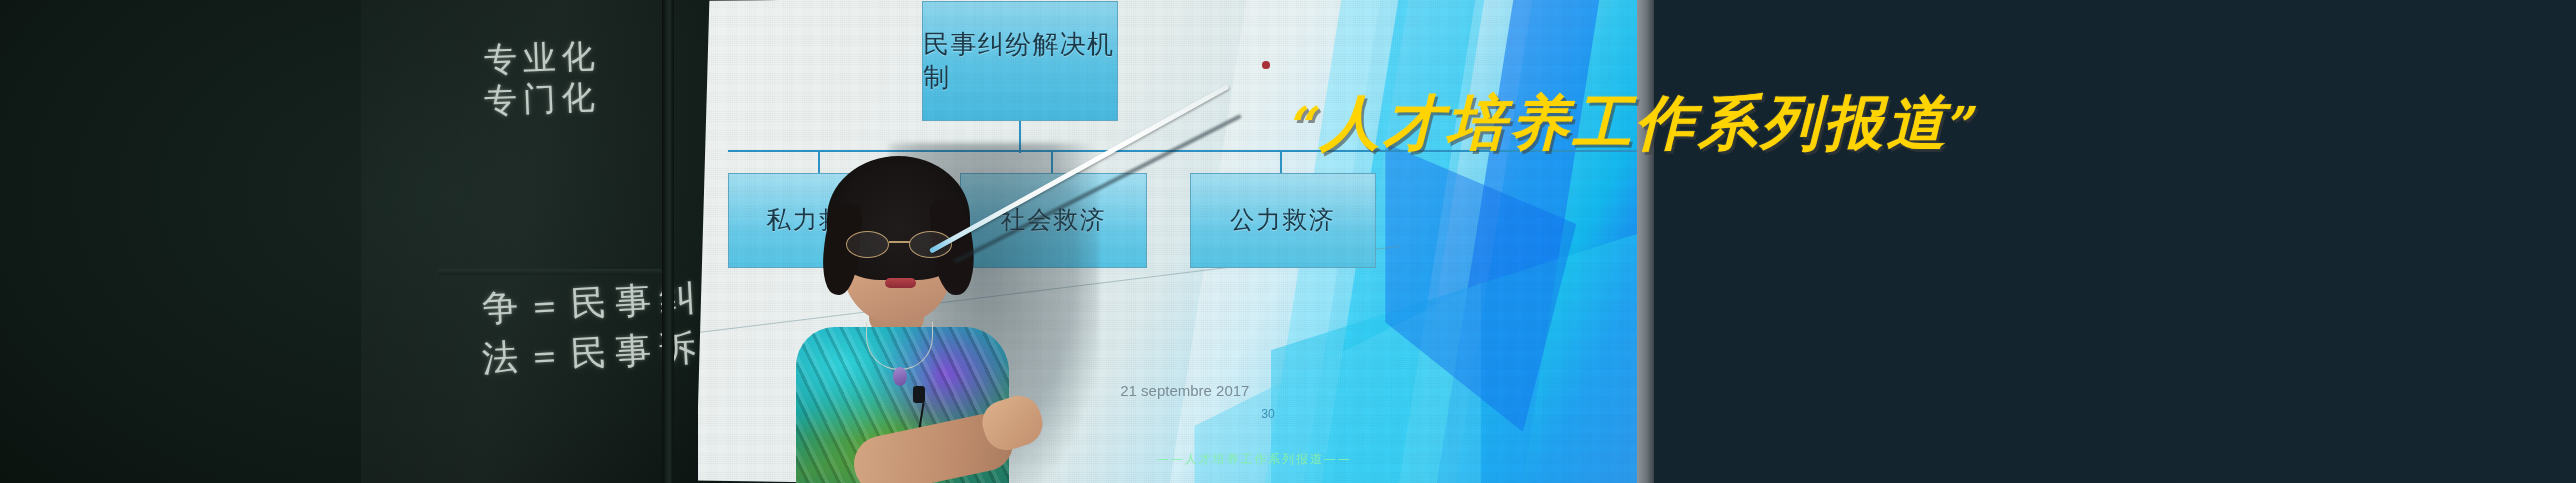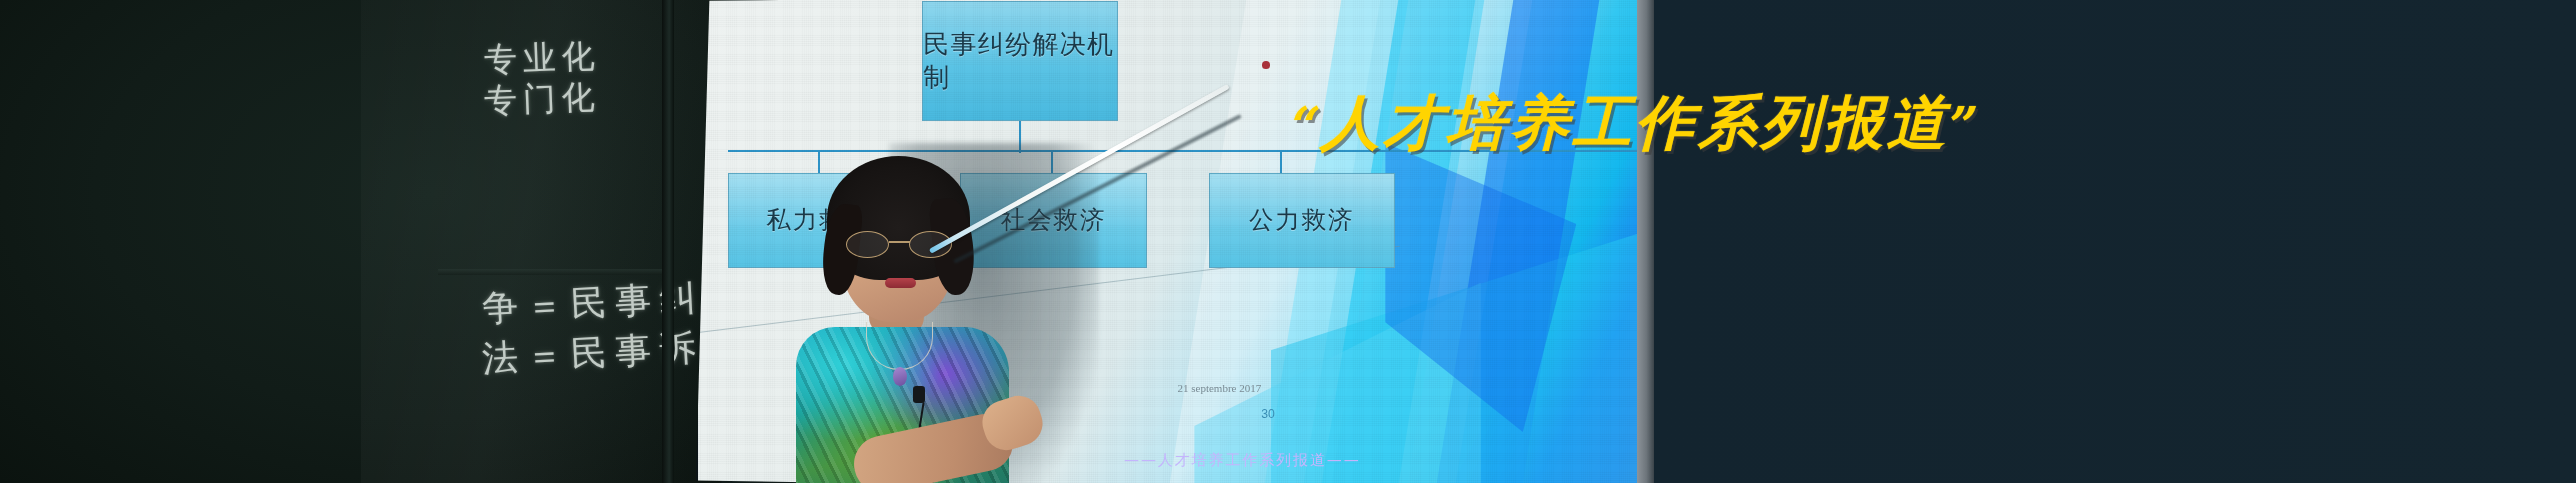--- a/index.html
+++ b/index.html
@@ -71,30 +71,30 @@
   .dbox{position:absolute;border:0.6px solid #5fa9c4;
     background:linear-gradient(180deg,#8fd6ec,#5cc3e4 55%,#4bb9de);
     display:flex;align-items:center;justify-content:center;
     color:#1b3a4a;font-family:"DejaVu Serif","Liberation Serif",serif;
     text-shadow:0 0.6px 0 rgba(255,255,255,.35);line-height:1.25;}
   .dbox.root{left:23.5%;top:1.5%;width:20.5%;height:24%;font-size:26px;letter-spacing:1.3px;}
   .dbox.leaf{top:36%;height:19%;font-size:24.5px;letter-spacing:1.9px;
     background:linear-gradient(180deg,#a5dff0,#6ccbe8 60%,#59c3e3);}
   .dbox.leaf.a{left:3.2%;width:19%;}
   .dbox.leaf.b{left:27.5%;width:19.5%;}
-  .dbox.leaf.c{left:51.5%;width:19.5%;margin-left:19px;}
+  .dbox.leaf.c{left:51.5%;width:19.5%;}
   .conn{position:absolute;background:#2f93c6;}
   .conn.v-root{left:33.6%;top:25.5%;width:1.9px;height:6.5%;}
   .conn.bus{left:3.2%;top:31.4%;width:97%;height:1.9px;}
   .conn.v-a{left:12.6%;top:31.4%;width:1.9px;height:5%;}
   .conn.v-b{left:37%;top:31.4%;width:1.9px;height:5%;}
   .conn.v-c{left:61%;top:31.4%;width:1.9px;height:5%;}
 
-  .slide-footer{position:absolute;left:43%;top:78%;width:16%;text-align:right;
-    color:#7b8d96;font-size:11px;line-height:1.25;font-family:Liberation Serif, serif;}
+  .slide-footer{position:absolute;left:43%;top:78%;width:16%;text-align:center;
+    color:#7b8d96;font-size:15px;line-height:1.25;font-family:Liberation Sans, sans-serif;}
   .slide-pageno{position:absolute;left:59%;top:83%;color:#3b8fb5;font-size:12.2px;}
 
   
   .cast-shadow{position:absolute;left:20%;top:30%;width:22%;height:70%;
     background:radial-gradient(ellipse at 45% 35%,rgba(40,55,62,.52),rgba(40,55,62,.30) 55%,rgba(40,55,62,0) 78%);
     filter:blur(2.6px);}
 
   
   .bezel-right{position:absolute;right:0;top:0;width:16.7px;height:100%;
     background:linear-gradient(90deg,#8d949a,#6d757b 55%,#3b444a);}
@@ -152,23 +152,23 @@
 
   
   .headline{position:absolute;left:1292px;top:84px;white-space:nowrap;
     font-family:"DejaVu Serif","Liberation Serif",serif;font-weight:700;
     font-size:59px;letter-spacing:3.9px;color:#ffd400;font-style:italic;
     text-shadow:2.6px 3.2px 0 rgba(60,60,60,.55), 0 0 1.3px rgba(255,220,60,.8);}
   .headline .q{font-size:50px;letter-spacing:0;}
   .subline{position:absolute;left:1540px;top:207px;white-space:nowrap;
     font-family:"DejaVu Sans","Liberation Sans",sans-serif;font-size:23px;letter-spacing:1.3px;
     color:#ffffff;text-shadow:0 1.3px 3.2px rgba(0,0,0,.75);}
-  .kicker{position:absolute;left:1124px;top:451px;white-space:nowrap;
-    font-family:"DejaVu Sans","Liberation Sans",sans-serif;font-size:15px;letter-spacing:1.9px;
-    color:#c4b5fd;}
+  .kicker{position:absolute;left:1157px;top:451px;white-space:nowrap;
+    font-family:"DejaVu Sans","Liberation Sans",sans-serif;font-size:12px;letter-spacing:1.9px;
+    color:#86efac;}
 </style>
 </head>
 <body>
 
 <div id="banner">
 
   <div class="room-bg"></div>
 
   <div class="blackboard">
     <div class="bb-sheen"></div>

